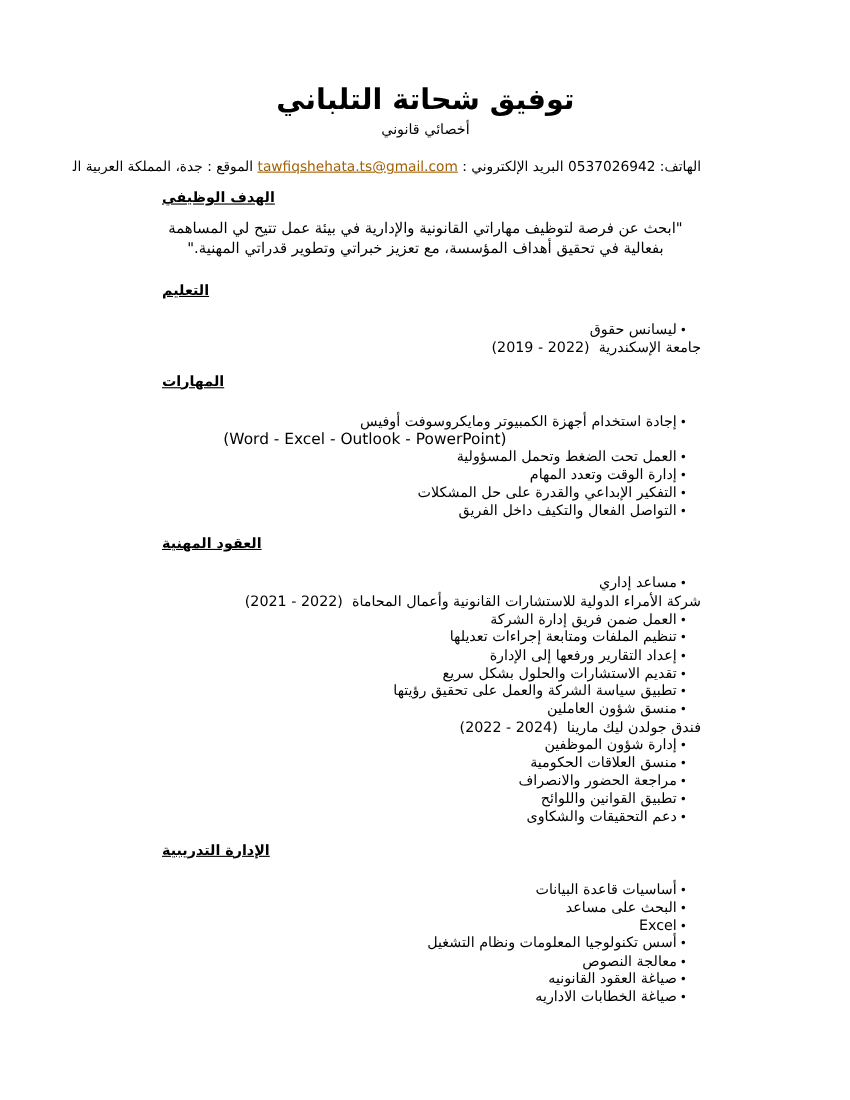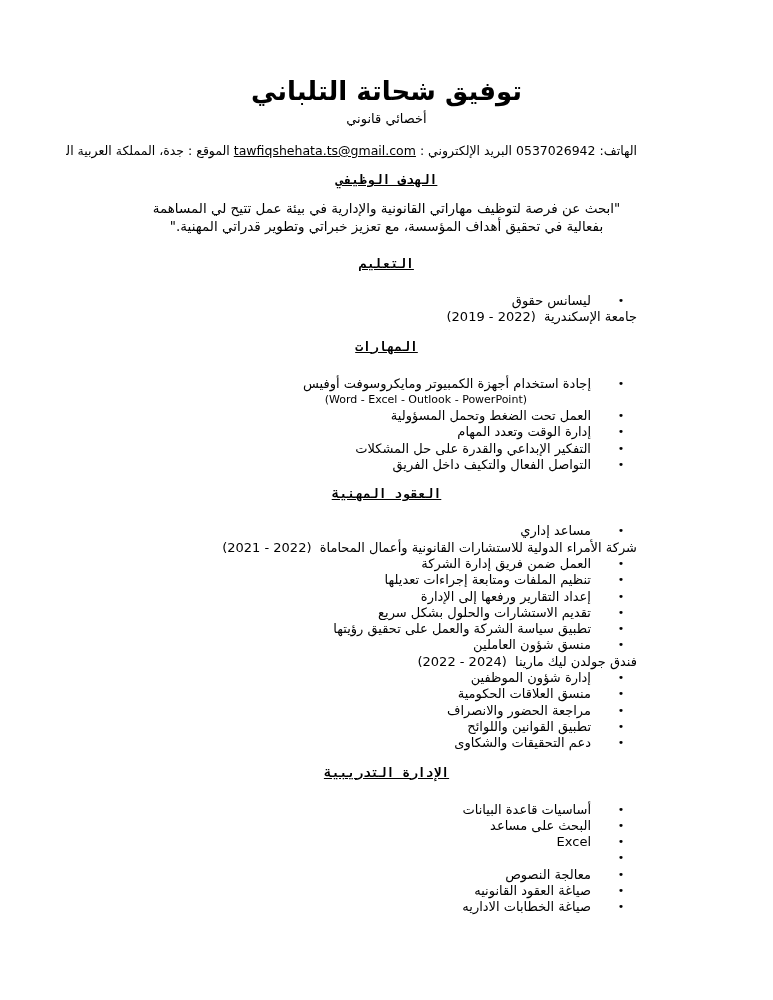--- a/index.html
+++ b/index.html
@@ -7,49 +7,49 @@
   .page{
     width:641px;height:1000px;margin:0 auto;background:#ffffff;
     box-sizing:border-box;padding:76px 70px 0 70px;direction:rtl;overflow:hidden;
   }
   .name{font-size:26px;line-height:30px;font-weight:bold;text-align:center;}
   .job-title{font-size:13px;line-height:16px;text-align:center;margin-top:5px;}
   .contact{font-size:12.5px;line-height:17px;text-align:center;margin-top:15px;white-space:nowrap;}
   .contact a{text-decoration:underline;cursor:pointer;}
   .sec-heading{
     font-size:13px;line-height:16px;font-weight:bold;text-decoration:underline;
-    text-align:center;margin:11px;font-family:Liberation Mono, monospace;
+    text-align:left;margin:11px;
   }
   .mt-first{margin-top:12px;}
   .objective-text{
     font-size:13.5px;line-height:17.5px;text-align:center;margin:10px 0 0 0;
   }
   .list{margin-top:20px;font-size:13px;}
   .li{display:flex;align-items:flex-start;padding-right:10px;line-height:16.3px;}
   .dot{width:12px;flex:0 0 12px;text-align:center;font-size:11px;line-height:16.3px;}
-  .li .t{margin-right:24px;text-align:right;}
+  .li .t{text-align:right;}
   .org-line{text-align:right;line-height:16.3px;}
   .org-line .yrs{margin-right:4px;unicode-bidi:isolate;}
-  .software-line{direction:ltr;text-align:right;padding-right:110px;line-height:16.3px;font-size:11px;}
+  .software-line{direction:ltr;text-align:center;padding-right:110px;line-height:16.3px;font-size:14px;}
   .sec{margin-top:14px;}
   .edu-heading-gap{margin-top:22px;}
 </style>
 </head>
 <body>
 
 <div class="page">
 
   <div class="name">توفيق شحاتة التلباني</div>
   <div class="job-title">أخصائي قانوني</div>
 
   <div class="contact">
     <span>الهاتف:</span>
     <span>0537026942</span>
     <span>البريد الإلكتروني :</span>
-    <a id="email-link" dir="ltr" style="color: #000000;">tawfiqshehata.ts@gmail.com</a>
+    <a id="email-link" dir="ltr" style="color: #a16207;">tawfiqshehata.ts@gmail.com</a>
     <span>الموقع :</span>
     <span>جدة، المملكة العربية السعودية</span>
   </div>
 
   <div class="sec">
     <h2 class="sec-heading mt-first">الهدف الوظيفي</h2>
     <p class="objective-text">"ابحث عن فرصة لتوظيف مهاراتي القانونية والإدارية في بيئة عمل تتيح لي المساهمة بفعالية في تحقيق أهداف المؤسسة، مع تعزيز خبراتي وتطوير قدراتي المهنية."</p>
   </div>
 
   <div class="sec edu-heading-gap">
@@ -168,20 +168,21 @@
       <div class="li">
         <span class="dot">•</span>
         <span class="t">البحث على مساعد</span>
       </div>
       <div class="li">
         <span class="dot">•</span>
         <span class="t">Excel</span>
       </div>
       <div class="li">
         <span class="dot">•</span>
+        <span class="t">أسس تكنولوجيا المعلومات ونظام التشغيل</span>
       </div>
       <div class="li">
         <span class="dot">•</span>
         <span class="t">معالجة النصوص</span>
       </div>
       <div class="li">
         <span class="dot">•</span>
         <span class="t">صياغة العقود القانونيه</span>
       </div>
       <div class="li">

